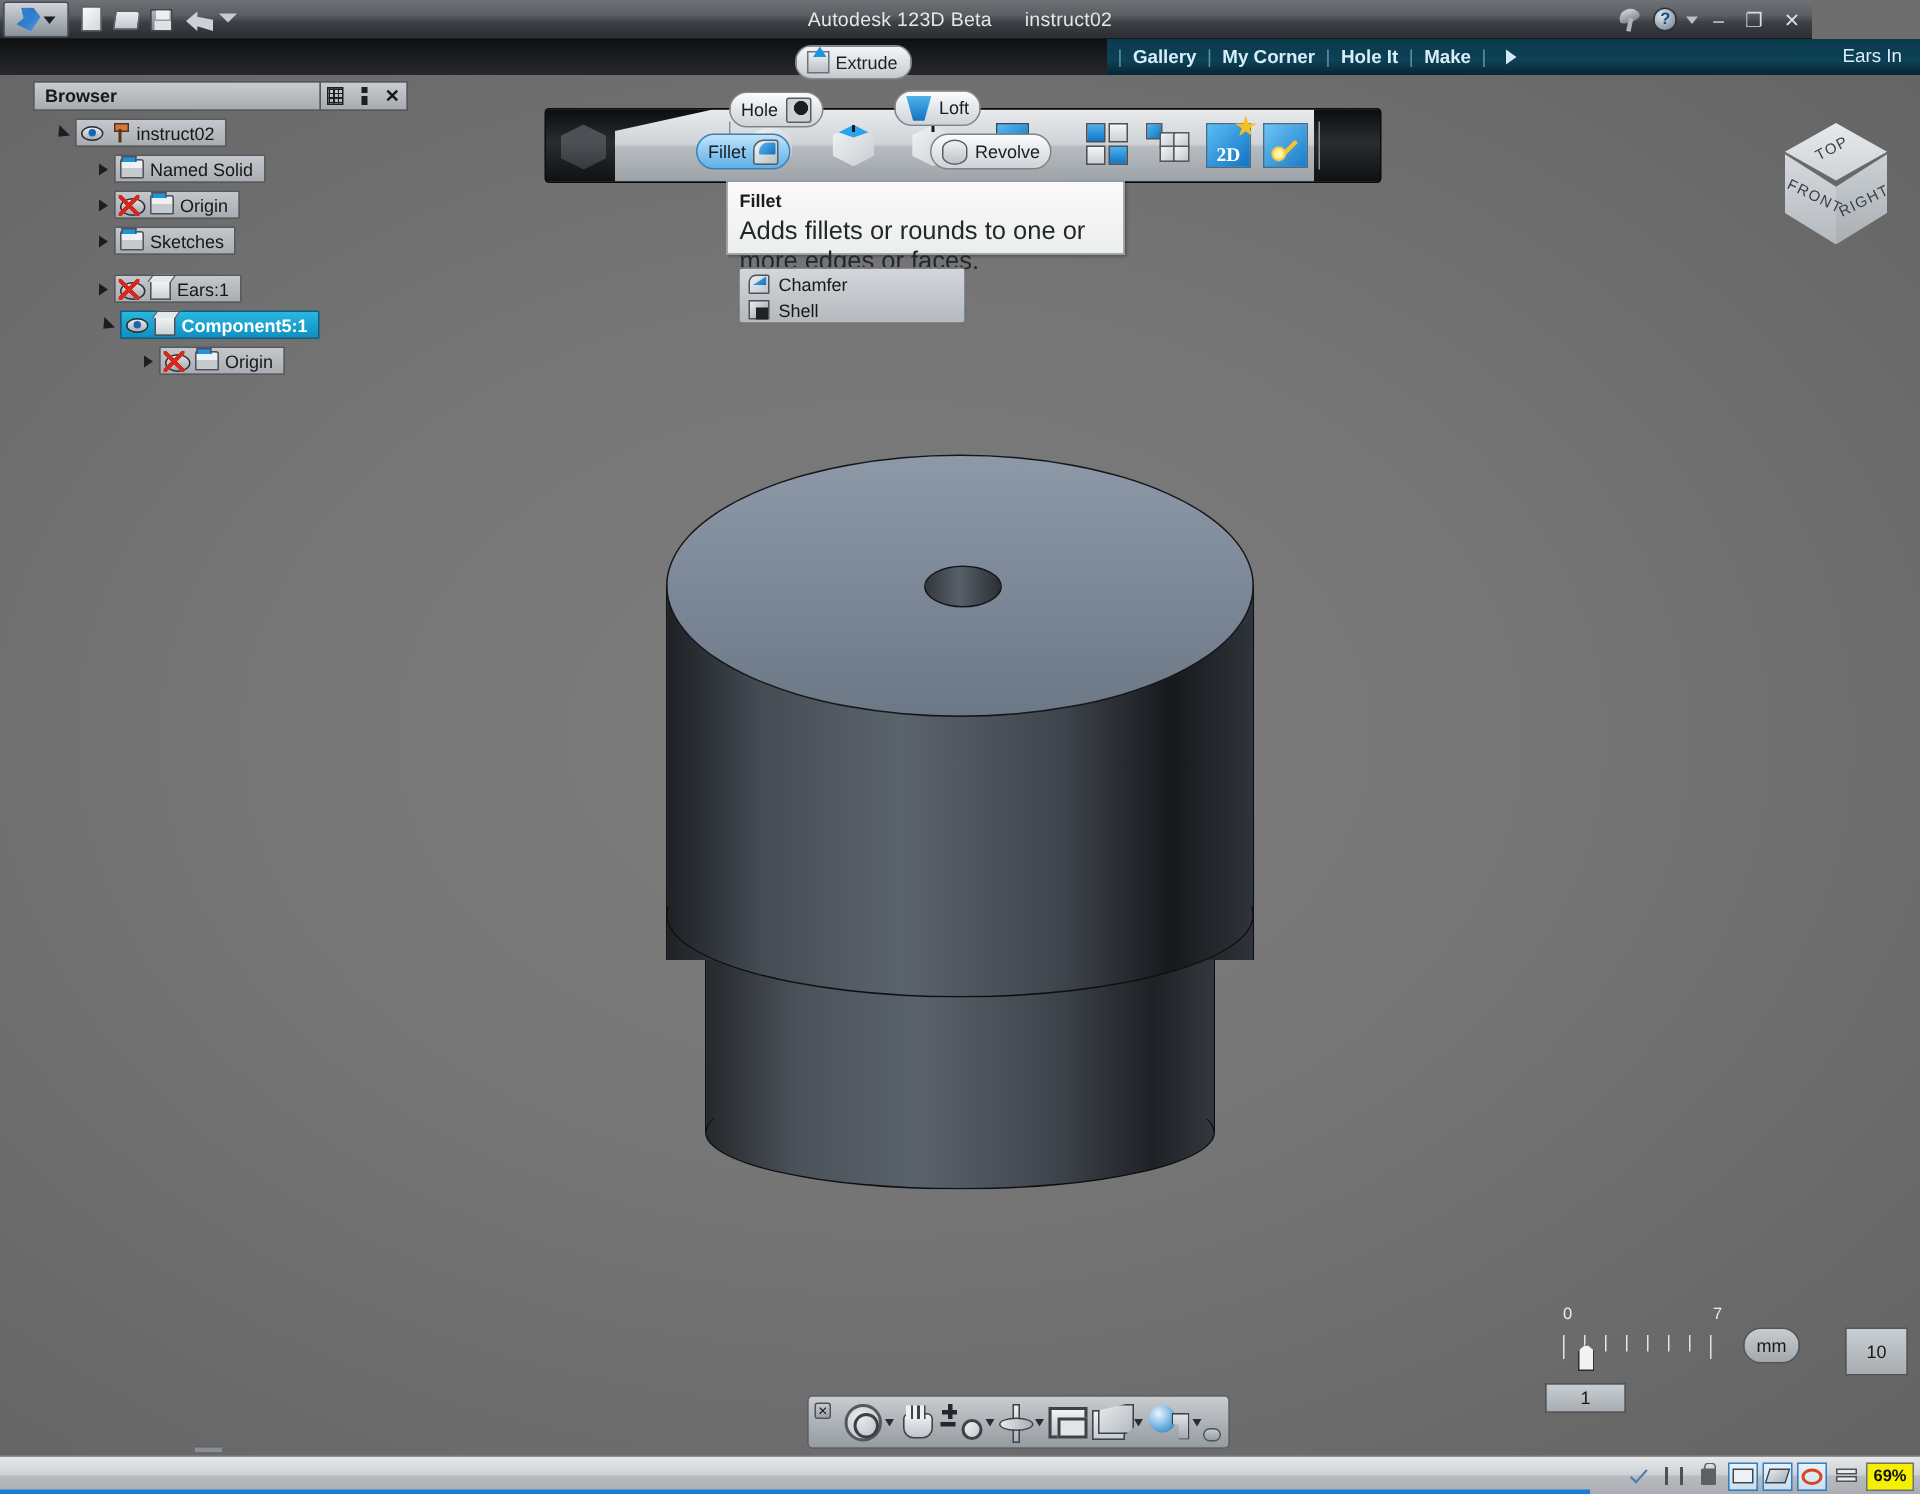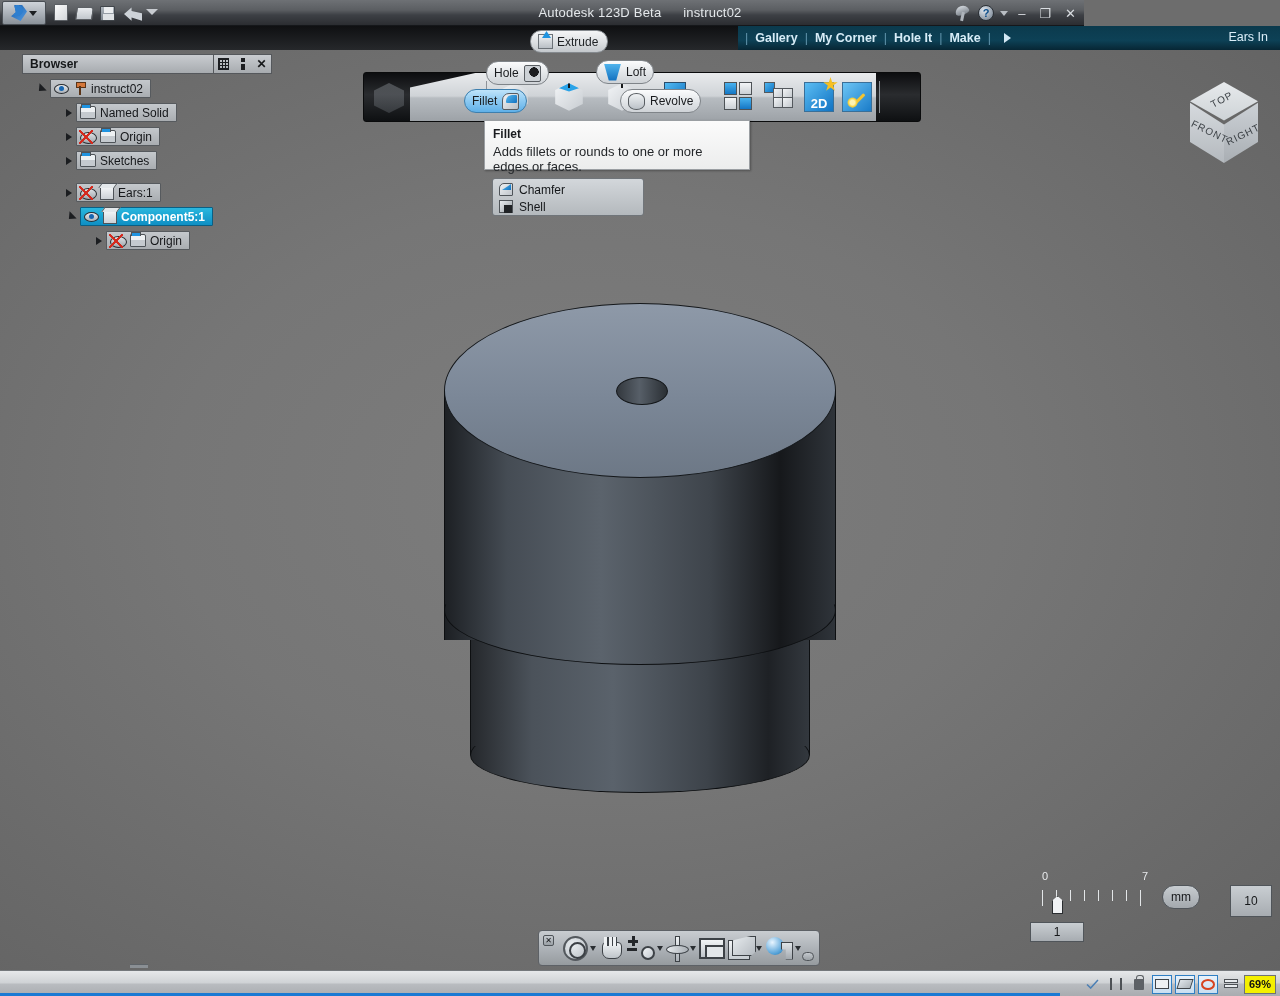--- a/index.html
+++ b/index.html
@@ -7,21 +7,21 @@
   body {
     font-family: "Liberation Sans", sans-serif;
     font-size: 12px;
     background:#6d6d6d;
     position:relative;
     -webkit-font-smoothing:none;
   }
 
   
   #titlebar{
-    position:absolute; left:0; top:0; width:1084px; height:26px;
+    position:absolute; left:0; top:0; width:1208px; height:26px;
     background:linear-gradient(to bottom,#6e7175 0%,#5b5e62 40%,#3d4045 60%,#2b2d31 100%);
     border-bottom:1px solid #15171a;
   }
   #appbtn{
     position:absolute; left:2px; top:1px; width:44px; height:24px;
     background:linear-gradient(to bottom,#cfd4da,#8a9199);
     border:1px solid #4a4f55; border-radius:2px;
     display:flex; align-items:center; justify-content:center; gap:2px;
   }
   #appbtn .logo{
@@ -169,21 +169,21 @@
   .cyl{ width:12px;height:15px; background:linear-gradient(to right,#cfd4d9,#f2f4f6 40%,#b7bdc3);
      border:1px solid #4e5358; border-radius:3px/6px;}
   .pin{ width:14px;height:14px; position:relative;}
   .pin:before{content:"";position:absolute;left:3px;top:0;width:8px;height:4px;background:#d4773a;border:1px solid #5a3418;}
   .pin:after{content:"";position:absolute;left:6px;top:4px;width:2px;height:9px;background:#5a3418;}
 
   
   #tool3d{
     position:absolute; left:363px; top:22px; width:558px; height:50px;
     background:linear-gradient(to bottom,#0c0d0f,#2a2c2f 45%,#0e1012);
-    border:1px solid #0a0b0c; border-radius:3px;
+    border:1px solid #0a0b0c; border-radius:3px;font-family:Liberation Serif, serif;
   }
   #tool3d .panel{
     position:absolute; left:46px; top:0; width:466px; height:48px;
     background:linear-gradient(to bottom,#e9ebed 0%,#cfd3d7 48%,#b7bcc1 52%,#9da2a7 100%);
     border-radius:0 0 0 0;
     clip-path: polygon(14% 0, 100% 0, 100% 100%, 0 100%, 0 30%);
   }
   #tool3d .bigcube{
     position:absolute; left:10px; top:10px; width:30px;height:30px; opacity:.45;
     background:linear-gradient(to bottom,#8a8f95,#5d6268);
@@ -249,21 +249,21 @@
      border-radius:50%/36%; }
 
   
   #tooltip{
     position:absolute; left:484px; top:70px; width:266px; height:50px;
     background:linear-gradient(to bottom,#fbfbfb,#eceded);
     border:1px solid #9a9ea2; z-index:9; padding:6px 8px;
     box-shadow:1px 1px 2px rgba(0,0,0,.3);
   }
   #tooltip .tt-t{ font-size:12px; font-weight:bold; color:#1a1c1f; margin-bottom:3px;}
-  #tooltip .tt-b{ font-size:13px; color:#24272a;}
+  #tooltip .tt-b{ font-size:17px; color:#24272a;}
   
   #fillet-menu{
     position:absolute; left:492px; top:128px; width:152px; height:38px;
     background:linear-gradient(to bottom,#d3d7db,#b4b9bd);
     border:1px solid #70757a; border-radius:3px; z-index:9; padding:2px 0;
   }
   #fillet-menu .mrow{ display:flex; align-items:center; gap:6px; height:17px; padding-left:6px; font-size:12px; color:#15171a;}
   .mi-chamfer{ width:14px;height:13px; background:linear-gradient(135deg,#eef1f3,#c0c5cb);
       border:1px solid #4f5459; border-radius:5px 1px 1px 1px; position:relative;}
   .mi-chamfer:after{content:"";position:absolute;left:2px;top:0;width:9px;height:6px;

